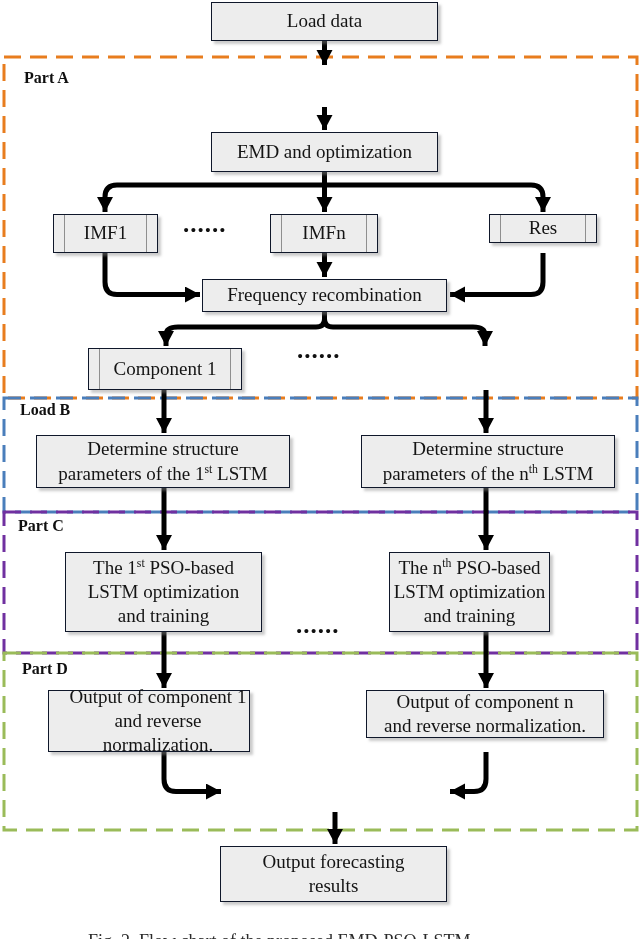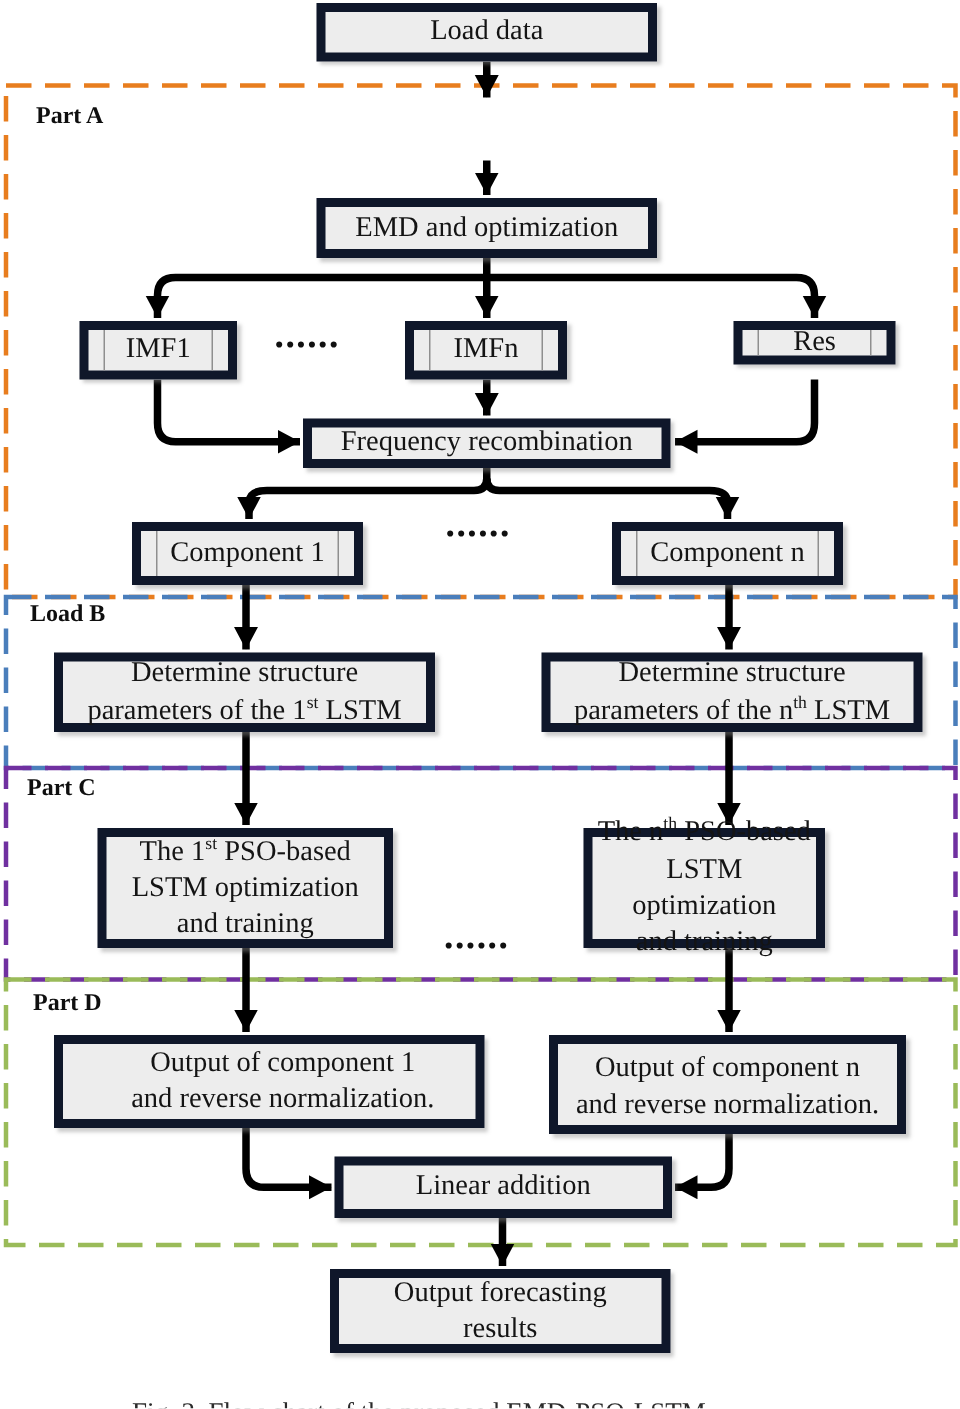--- a/index.html
+++ b/index.html
@@ -7,21 +7,21 @@
     position:relative;
     width:640px;height:939px;
     background:#ffffff;
     overflow:hidden;
     font-family:"Liberation Serif","DejaVu Serif",serif;
   }
   #wires{position:absolute;left:0;top:0;z-index:1;}
   .box{
     position:absolute;z-index:2;
     background:#EDEDED;
-    border:6px solid #0f172a;
+    border:1px solid #0f172a;
     box-shadow:2.5px 2.5px 2.5px rgba(140,140,140,0.45);
     display:flex;align-items:center;justify-content:center;
     text-align:center;
     font-size:19px;line-height:1.28;color:#141414;
     box-sizing:border-box;
     padding:1px 2px;
   }
   .pbox::before,.pbox::after{
     content:"";position:absolute;top:0;bottom:0;width:0;
     border-left:1px solid #8F8F8F;
@@ -117,23 +117,20 @@
   <div class="box" style="left:202px;top:279px;width:245px;height:33px;">
     <span>Frequency recombination</span>
   </div>
 
   <div class="box pbox" style="left:88px;top:348px;width:154px;height:42px;">
     <span>Component 1</span>
   </div>
 
   <div class="dots" style="left:297px;top:337px;">......</div>
 
-  <div class="box pbox" style="left:408px;top:348px;width:154px;height:42px;">
-    <span>Component n</span>
-  </div>
 
   <div class="box" style="left:36px;top:435px;width:254px;height:53px;">
     <div>
       <div><span>Determine structure</span></div>
       <div><span>parameters of the 1</span><sup>st</sup><span> LSTM</span></div>
     </div>
   </div>
 
   <div class="box" style="left:361px;top:435px;width:254px;height:53px;">
     <div>
@@ -153,37 +150,34 @@
   <div class="dots" style="left:296px;top:612px;">......</div>
 
   <div class="box" style="left:389px;top:552px;width:161px;height:80px;">
     <div>
       <div><span>The n</span><sup>th</sup><span> PSO-based</span></div>
       <div><span>LSTM optimization</span></div>
       <div><span>and training</span></div>
     </div>
   </div>
 
-  <div class="box" style="left:36px;top:690px;width:287px;height:62px;padding-left:20px;">
+  <div class="box" style="left:48px;top:690px;width:202px;height:62px;padding-left:20px;">
     <div>
       <div><span>Output of component 1</span></div>
       <div><span>and reverse normalization.</span></div>
     </div>
   </div>
 
-  <div class="box" style="left:366px;top:690px;width:238px;height:66px;align-items:flex-end;">
+  <div class="box" style="left:366px;top:690px;width:238px;height:48px;">
     <div>
       <div><span>Output of component n</span></div>
       <div><span>and reverse normalization.</span></div>
     </div>
   </div>
 
-  <div class="box" style="left:223px;top:771px;width:225px;height:41px;">
-    <span>Linear addition</span>
-  </div>
 
   <div class="box" style="left:220px;top:846px;width:227px;height:56px;">
     <div>
       <div><span>Output forecasting</span></div>
       <div><span>results</span></div>
     </div>
   </div>
 
   <div class="caption">Fig. 2.  Flow chart of the proposed EMD-PSO-LSTM</div>
 

